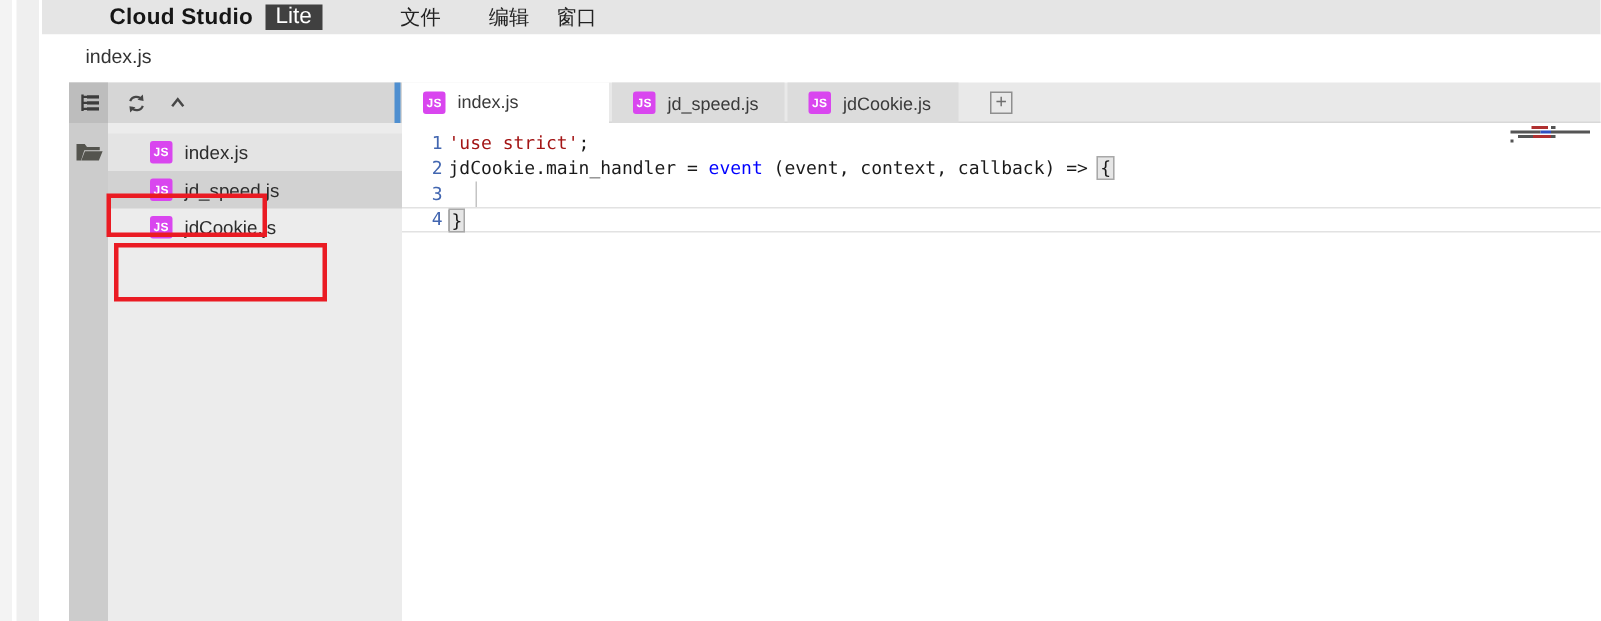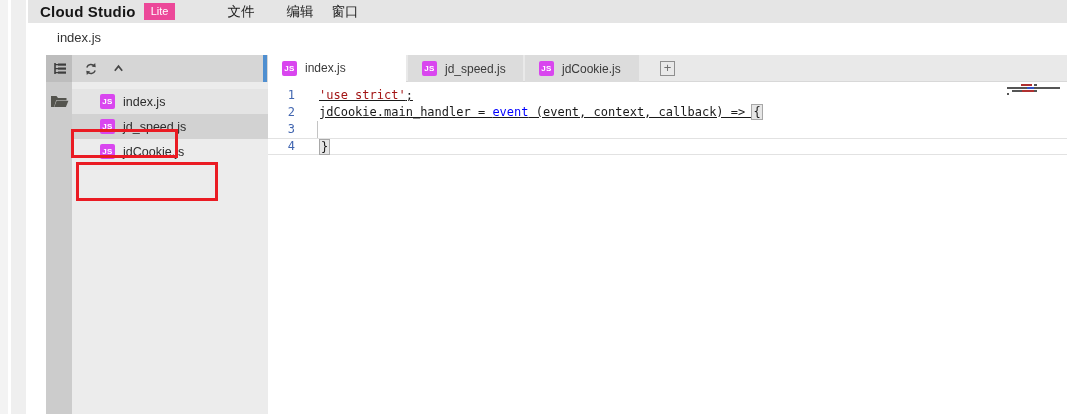--- a/index.html
+++ b/index.html
@@ -6,23 +6,23 @@
   html,body { width:1067px; height:414px; background:#fff; overflow:hidden;
               font-family:"Liberation Sans", sans-serif; }
   .abs { position:absolute; }
 
   
   #strip-a { left:0; top:0; width:8px; height:414px; background:#f3f3f3; }
   #strip-b { left:11px; top:0; width:15px; height:414px; background:#efefef; }
 
   
   #topbar { left:28px; top:0; right:0; height:23px; background:#e5e5e5;
-            display:flex; align-items:center; padding-left:12px; }
+            display:flex; align-items:center; padding-left:45px; }
   #logo { font-size:15px; font-weight:bold; color:#161616; letter-spacing:.2px; }
-  #lite-badge { margin-left:8px; background:#ec4899; color:#fff; font-size:11px;
+  #lite-badge { margin-left:8px; background:#404040; color:#fff; font-size:15px;
                 padding:2px 7px 3px; line-height:12px;text-align:center; }
   .menu-item { font-size:13.5px; color:#222; cursor:default; }
   .menu-item.m1 { margin-left:52px;text-align:right; } .menu-item.m2 { margin-left:32px; }
   .menu-item.m3 { margin-left:18px; }
 
   
   #crumbbar { left:28px; top:23px; right:0; height:32px; background:#fff;
               display:flex; align-items:flex-start; padding:7px 0 0 29px; }
   #crumb-title { font-size:13px; color:#333; }
 
@@ -67,21 +67,21 @@
   #plus-box { width:15px; height:15px; border:1px solid #8f8f8f; color:#6e6e6e;
               font-size:13px; line-height:12px; text-align:center; }
 
   
   #editor { left:268px; top:82px; right:0; bottom:0; background:#fff;
             font-family:"DejaVu Sans Mono","Liberation Mono",monospace; font-size:12px; }
   #lines { padding-top:5px; }
   .cline { display:flex; height:17px; line-height:17px; white-space:pre; }
   .cline.current { border-top:1px solid #e2e2e2; border-bottom:1px solid #e2e2e2; height:17px; line-height:15px; }
   .ln { width:27px; text-align:right; color:#4266b0; flex:none; }
-  .code { margin-left:24px; color:#1a1a1a;text-decoration:underline; }
+  .code { margin-left:4px; color:#1a1a1a; }
   .seg-string { color:#a31515; }
   .seg-keyword { color:#0000ff; }
   .brk { border:1px solid #a8a8a8; background:#e6e6e6; display:inline-block;
          line-height:14px; height:16px; vertical-align:top; margin:0 -1px; padding:0 1px; }
   .caret { display:inline-block; width:1px; height:14px; background:#1a1a1a;
            vertical-align:middle; }
   #bracket-guide { left:49px; top:39px; width:1px; height:17px; background:#c4c4c4; }
 
   
   #minimap { right:3px; top:2px; width:58px; height:16px; }

